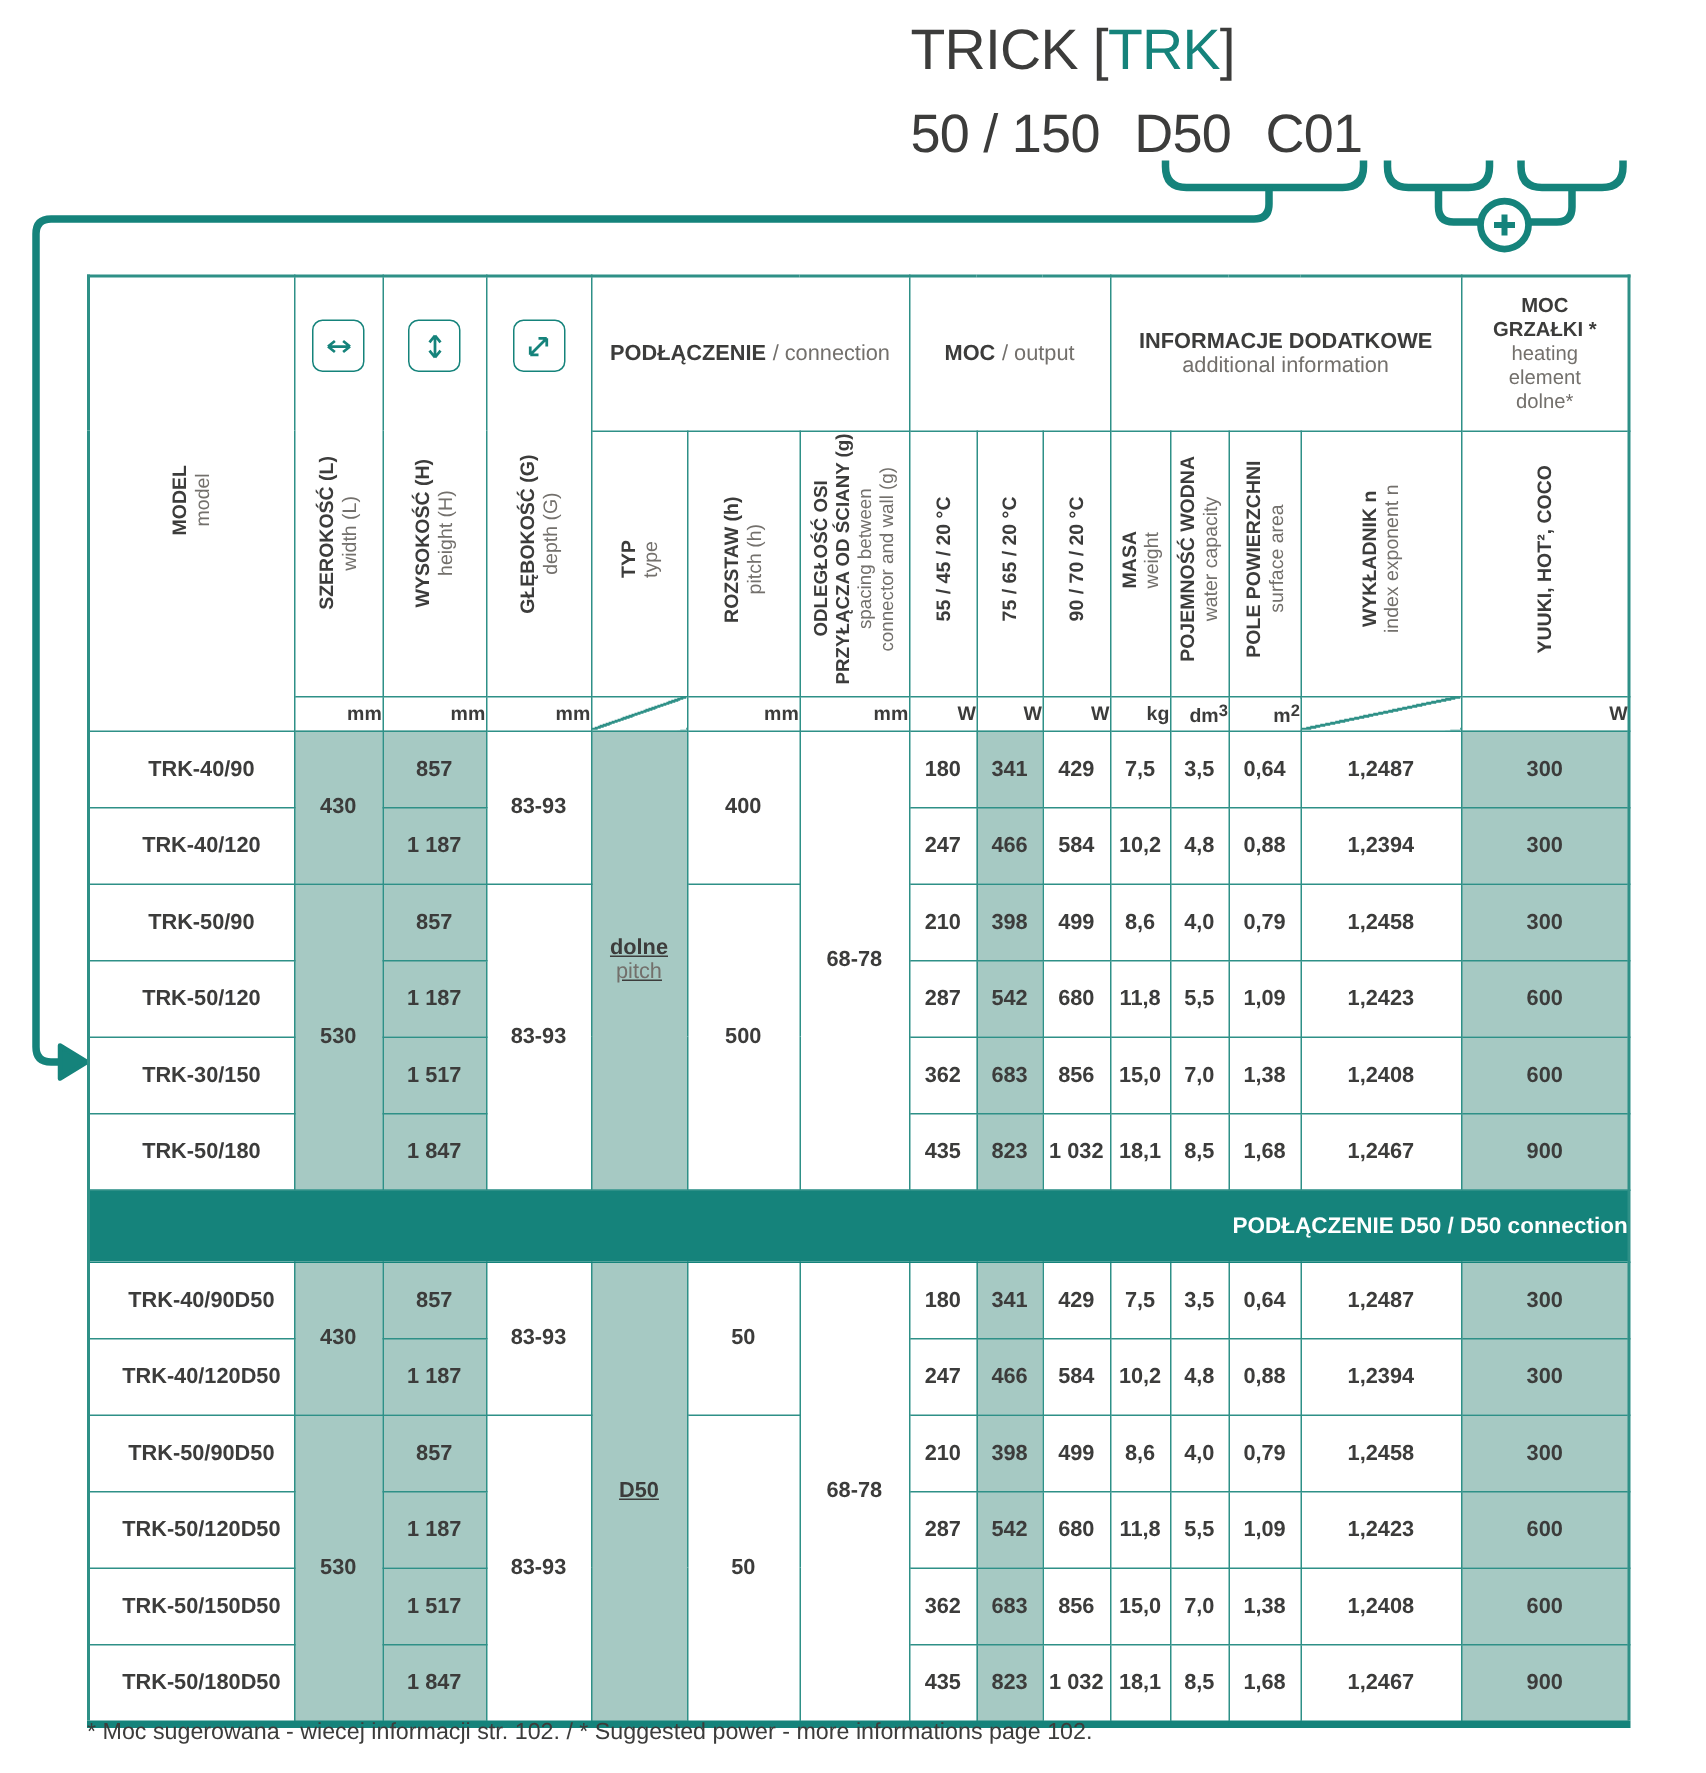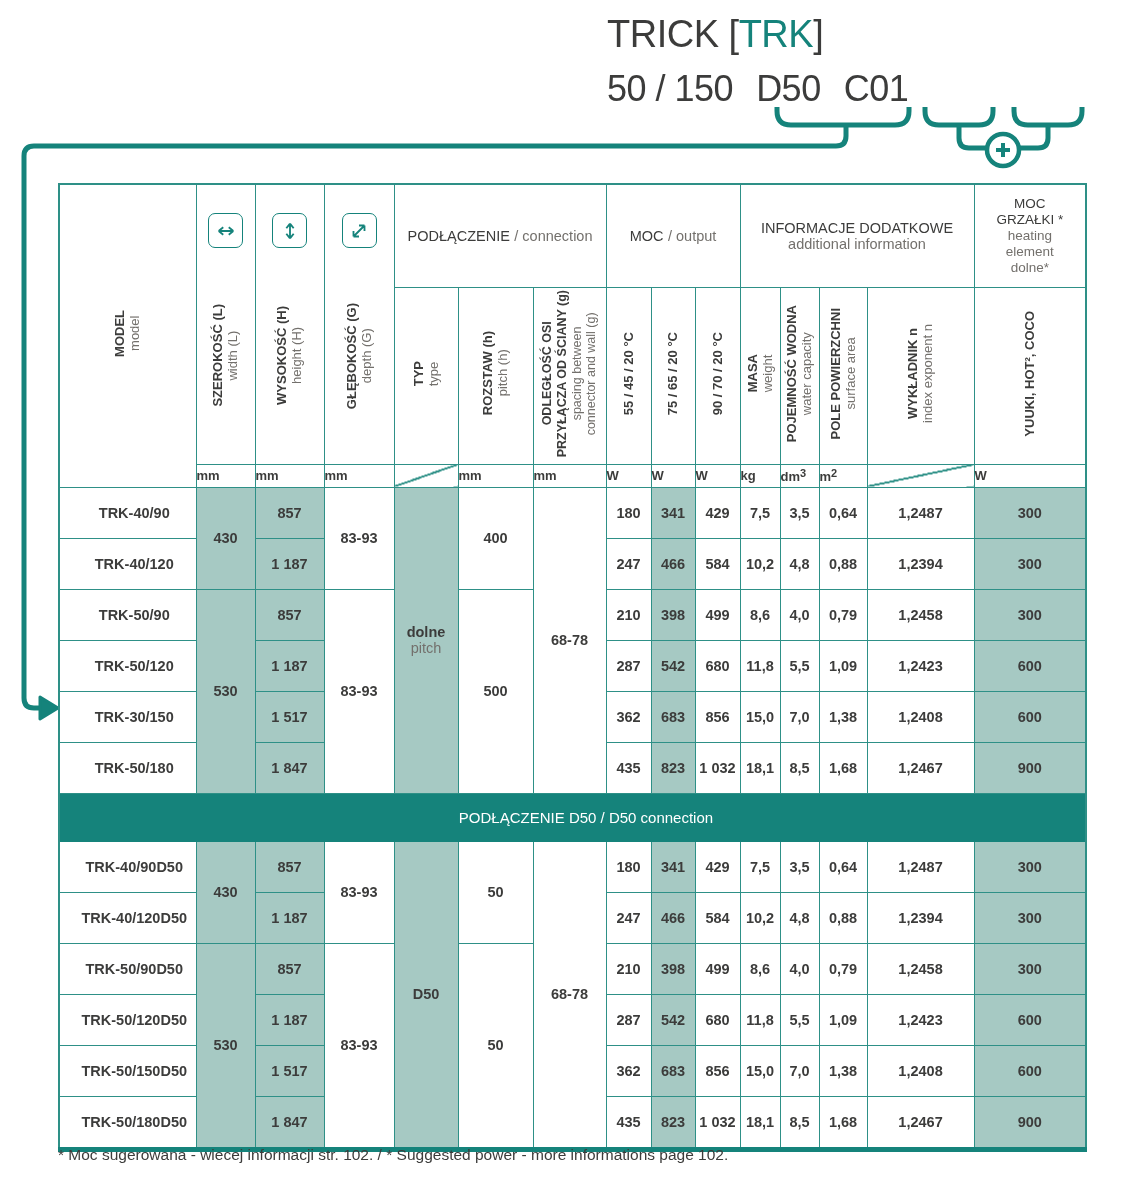--- a/index.html
+++ b/index.html
@@ -24,49 +24,49 @@
   svg.deco{position:absolute;left:0;top:0;pointer-events:none;}
   
   .tablewrap{position:absolute;left:58px;top:183px;}
   table{border-collapse:collapse;table-layout:fixed;width:1027px;background:#fff;
         border:2px solid var(--line);border-bottom:5px solid var(--accent);}
   th,td{border:1px solid var(--line);padding:0;}
   thead th{background:#fff;font-weight:normal;vertical-align:middle;text-align:center;}
   tr.hr1{height:103px;}
   tr.hr2{height:177px;}
   tr.hr3 td{height:22px;}
-  .unit{font-size:13px;font-weight:700;text-align:left;color:var(--ink);background:#fff;}
+  .unit{font-size:13px;font-weight:700;text-align:right;color:var(--ink);background:#fff;}
   .usup{font-size:11px;vertical-align:4px;}
   .diag{background-image:linear-gradient(to bottom right,transparent calc(50% - 1px),var(--line) calc(50% - 1px),var(--line) calc(50% + 1px),transparent calc(50% + 1px));}
   
   .vert{display:inline-block;writing-mode:vertical-rl;transform:rotate(180deg);line-height:1.18;}
   .vert .pl{display:block;font-weight:700;font-size:13px;color:var(--ink);white-space:pre-line;}
   .vert .en{display:block;font-weight:400;font-size:13px;color:var(--gray);white-space:pre-line;}
   .vert.small .pl,.vert.small .en{font-size:12.5px;}
   
-  .gpl{font-weight:400;font-size:14.5px;color:var(--ink);}
+  .gpl{font-weight:700;font-size:14.5px;color:var(--ink);}
   .gen{font-weight:400;font-size:14.5px;color:var(--gray);}
   .block{display:block;}
   .pre{white-space:pre-line;line-height:1.22;}
   th.heater-th .gpl,th.heater-th .gen{font-size:13.5px;line-height:1.18;}
   
   .dimwrap{height:278px;display:flex;flex-direction:column;align-items:center;padding-top:28px;box-sizing:border-box;}
   .iconbox{width:33px;height:33px;border:1.7px solid var(--accent);border-radius:7px;background:#fff;
            display:flex;align-items:center;justify-content:center;flex:0 0 auto;}
   .vertwrap{flex:1;display:flex;align-items:center;justify-content:center;}
   
   tbody td{height:50px;}
   td.num{font-weight:700;font-size:14.5px;color:var(--ink);text-align:center;vertical-align:middle;}
   td.model{font-weight:700;font-size:14.5px;color:var(--ink);text-align:center;padding-left:13px;vertical-align:middle;background:#fff;}
   td.teal{background:var(--fill);}
-  td.typecell{text-align:center;vertical-align:middle;}
+  td.typecell{text-align:center;vertical-align:middle;text-decoration:underline;}
   .type-pl{display:block;font-weight:700;font-size:14.5px;color:var(--ink);}
   .type-en{display:block;font-weight:400;font-size:14.5px;color:var(--gray);}
   tr.band td{height:47px;background:var(--accent);border:1px solid var(--accent);
-             color:#fff;font-weight:400;font-size:15px;text-align:center;padding-left:27px;}
+             color:#fff;font-weight:700;font-size:15px;text-align:right;padding-left:27px;}
   
   .footnote{position:absolute;left:58px;top:1146px;font-size:15.5px;color:var(--ink);}
 </style>
 </head>
 <body>
 
 <svg class="deco" width="1137" height="1182" viewBox="0 0 1137 1182">
   <g fill="none" stroke="#15837B" stroke-width="5">
     <path d="M777,107 L777,111 Q777,125 791,125 L895,125 Q909,125 909,111 L909,107"></path>
     <path d="M846,125 L846,136 Q846,146 836,146 L34,146 Q24,146 24,156 L24,698 Q24,708 34,708 L42,708"></path>

